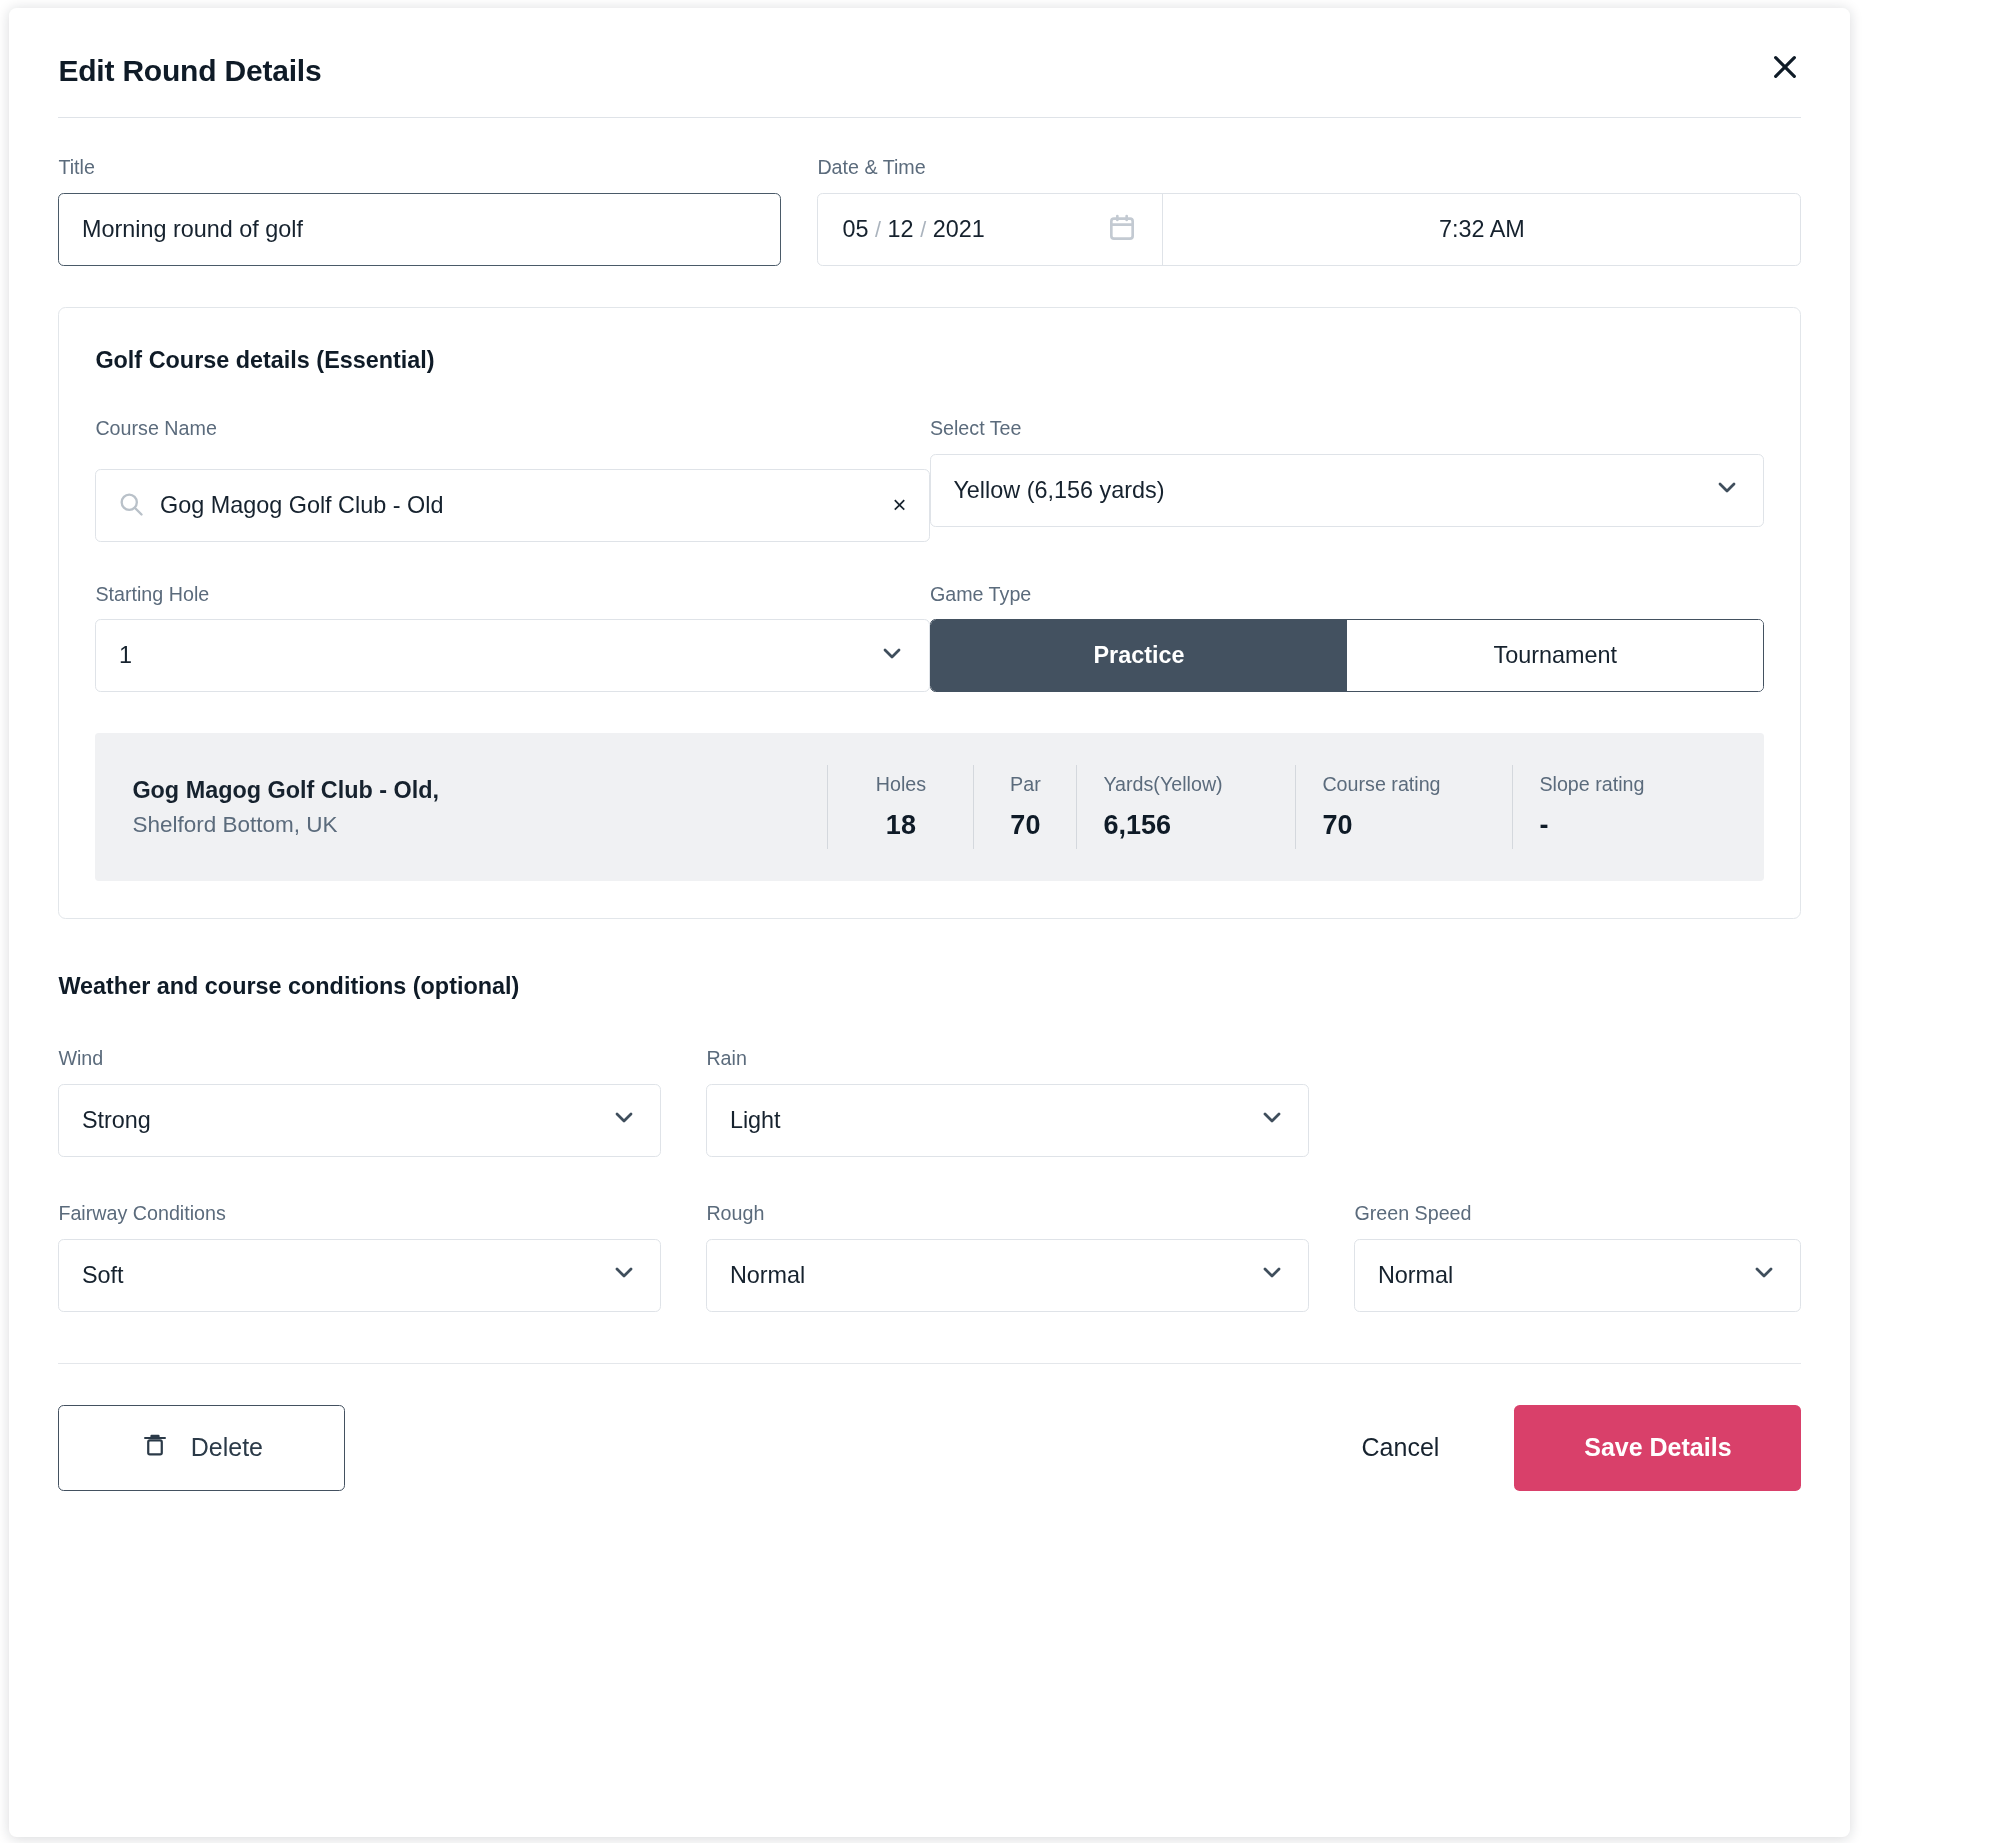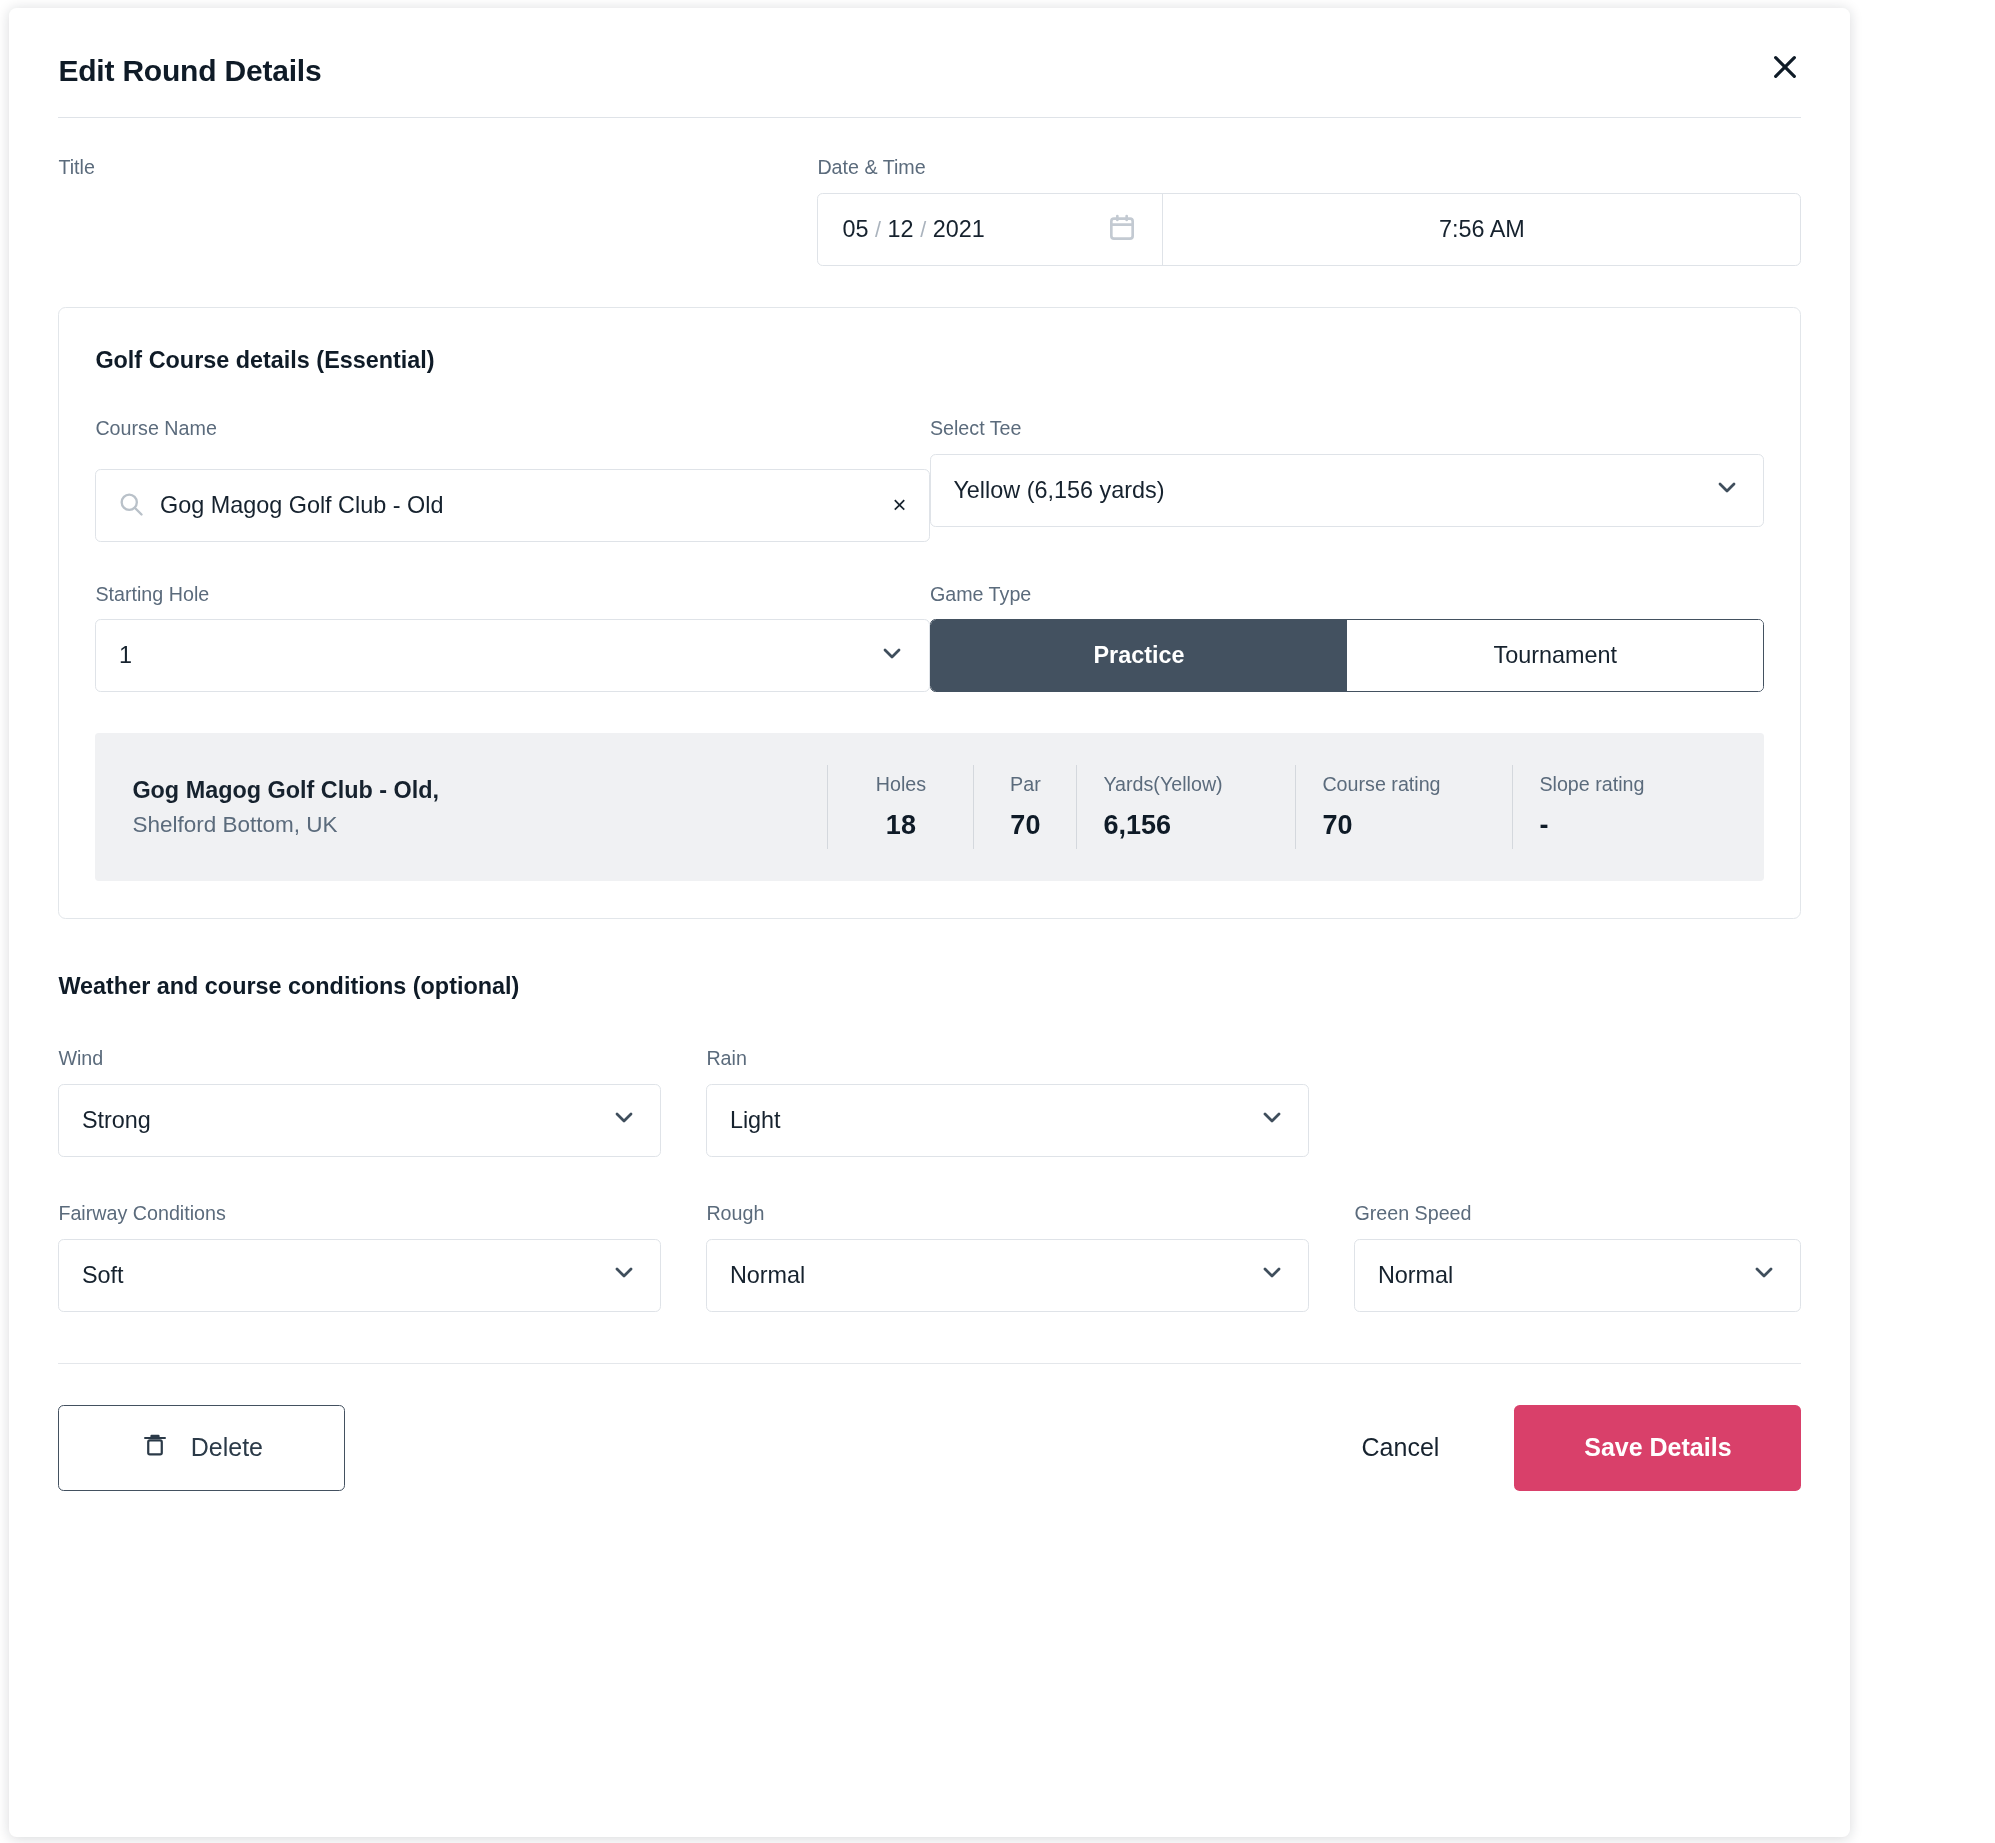--- a/index.html
+++ b/index.html
@@ -347,20 +347,23 @@
               <line x1="19" y1="5" x2="5" y2="19"></line>
           </svg>
         </span>
       </button>
     </div>
     <div class="header-divider"></div>
 
     <div class="row-top">
       <div class="col-title">
         <span class="field-label">Title</span>
+        <div class="input-box focused">
+          <span>Morning round of golf</span>
+        </div>
       </div>
       <div class="col-datetime">
         <span class="field-label">Date &amp; Time</span>
         <div class="datetime-group">
           <div class="dt-date">
             <div class="dt-date-parts">
               <span>05</span>
               <span class="dt-sep">/</span>
               <span>12</span>
               <span class="dt-sep">/</span>
@@ -369,21 +372,21 @@
             <span>
               <svg width="32" height="32" viewBox="0 0 24 24" fill="none" stroke="#c3cad2" stroke-width="2" stroke-linecap="round">
                 <rect x="4" y="5" width="16" height="15" rx="2"></rect>
                 <line x1="4" y1="9.5" x2="20" y2="9.5"></line>
                 <line x1="8.5" y1="3" x2="8.5" y2="6"></line>
                 <line x1="15.5" y1="3" x2="15.5" y2="6"></line>
               </svg>
             </span>
           </div>
           <div class="dt-time">
-            <span>7:56 AM</span>
+            <span>7:32 AM</span>
           </div>
         </div>
       </div>
     </div>
 
     <div class="course-card">
       <div class="card-heading">Golf Course details (Essential)</div>
 
       <div class="card-row">
         <div class="card-col">

